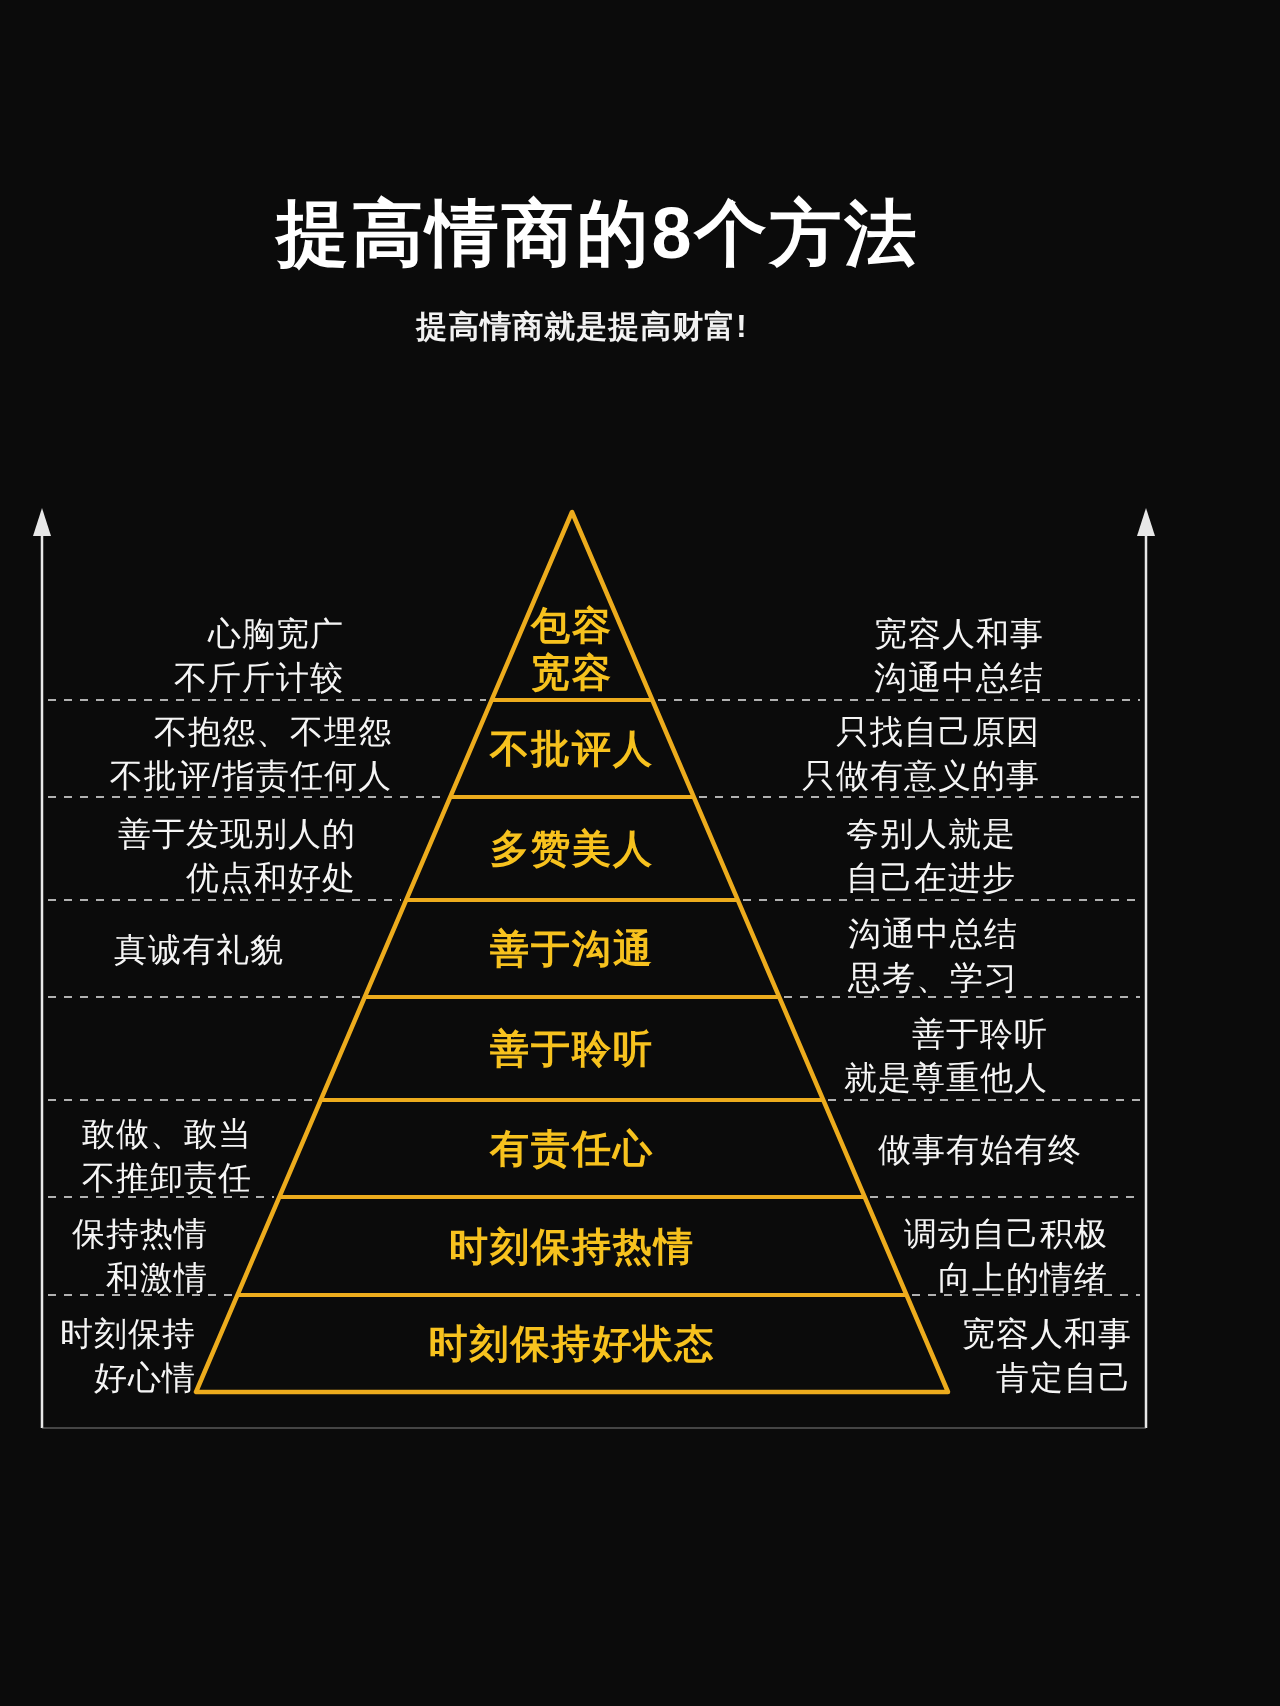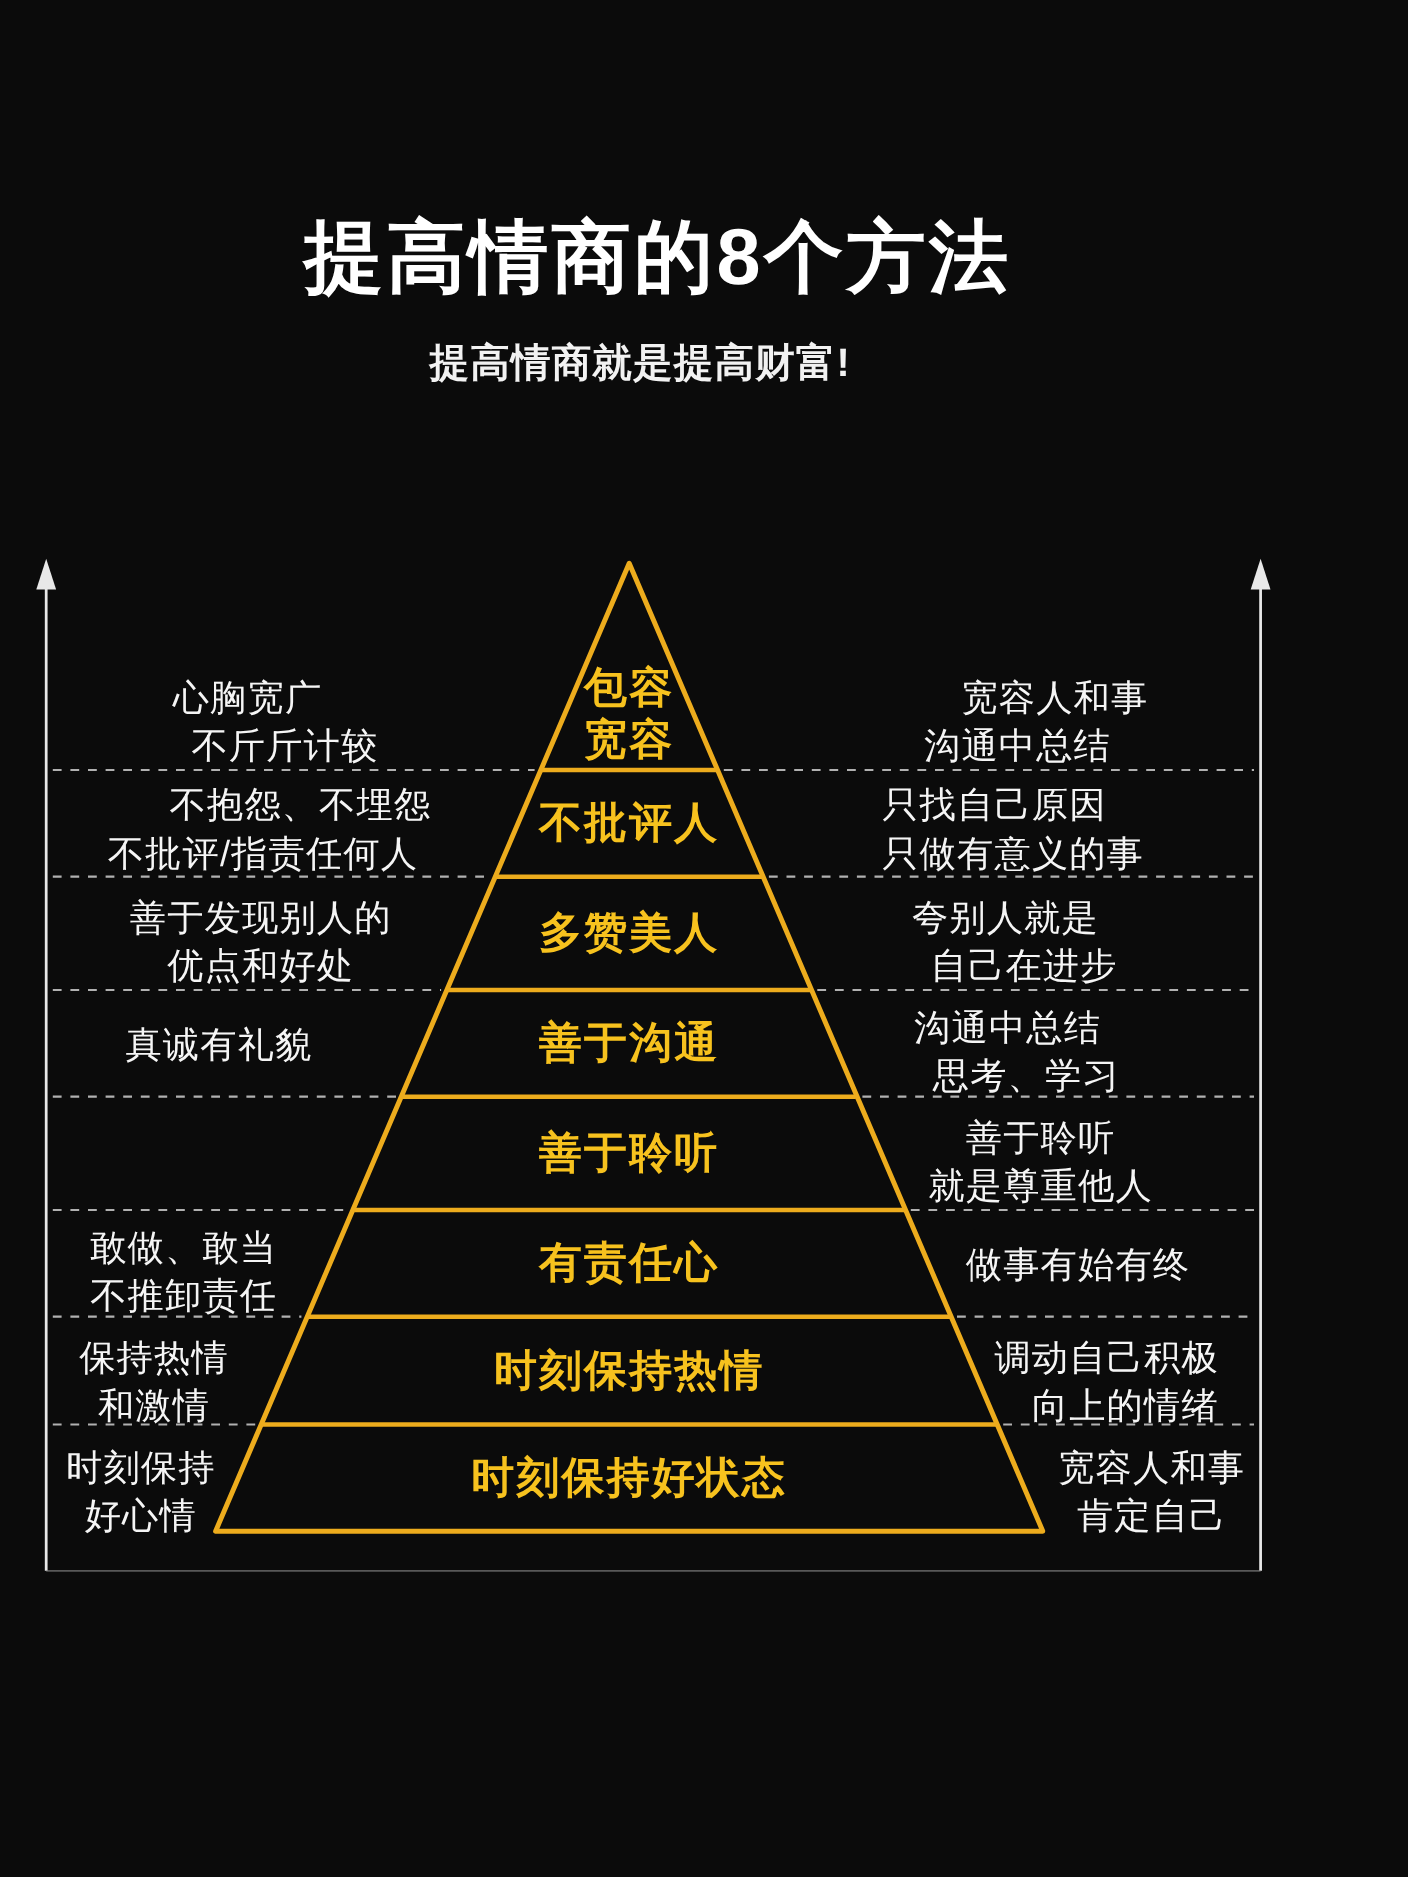--- a/index.html
+++ b/index.html
@@ -10,34 +10,34 @@
     overflow:hidden;
     font-family:"Liberation Sans", sans-serif;
   }
   .title{
     position:absolute;left:598px;top:186px;transform:translateX(-50%);
     margin:0;color:#ffffff;font-size:72px;font-weight:900;letter-spacing:3px;
     white-space:nowrap;
   }
   .subtitle{
     position:absolute;left:582px;top:306px;transform:translateX(-50%);
-    margin:0;color:#f2f2f2;font-size:36px;font-weight:600;letter-spacing:1px;
+    margin:0;color:#f2f2f2;font-size:31px;font-weight:600;letter-spacing:1px;
     white-space:nowrap;
   }
   .diagram-svg{position:absolute;left:0;top:0;width:1280px;height:1706px;}
   .tri{fill:none;stroke:#edac1d;stroke-width:4.5;stroke-linejoin:round;}
   .gold{stroke:#edac1d;stroke-width:4;}
   .dash{stroke:#cfcfcf;stroke-width:2;stroke-dasharray:8 8;opacity:.85;}
   .axis{stroke:#e8e8e8;stroke-width:2.5;}
   .axis-head{fill:#e8e8e8;}
   .baseline{stroke:#9a9a9a;stroke-width:1.5;opacity:.55;}
 
   .side{
     position:absolute;color:#f5f5f5;font-size:33px;line-height:44px;
-    white-space:pre-line;text-align:center;letter-spacing:1px;
+    white-space:pre-line;text-align:right;letter-spacing:1px;
   }
   .center{
     position:absolute;left:572px;transform:translateX(-50%);
     color:#f7c21e;font-size:39px;font-weight:800;line-height:47px;
     white-space:pre-line;text-align:center;letter-spacing:2px;
   }
   .c1{top:602px}.c2{top:725px}.c3{top:825px}.c4{top:925px}
   .c5{top:1025px}.c6{top:1125px}.c7{top:1223px}.c8{top:1320px}
 
   .l1{left:106px;top:612px}.l2{left:86px;top:710px}.l3{left:118px;top:812px}

